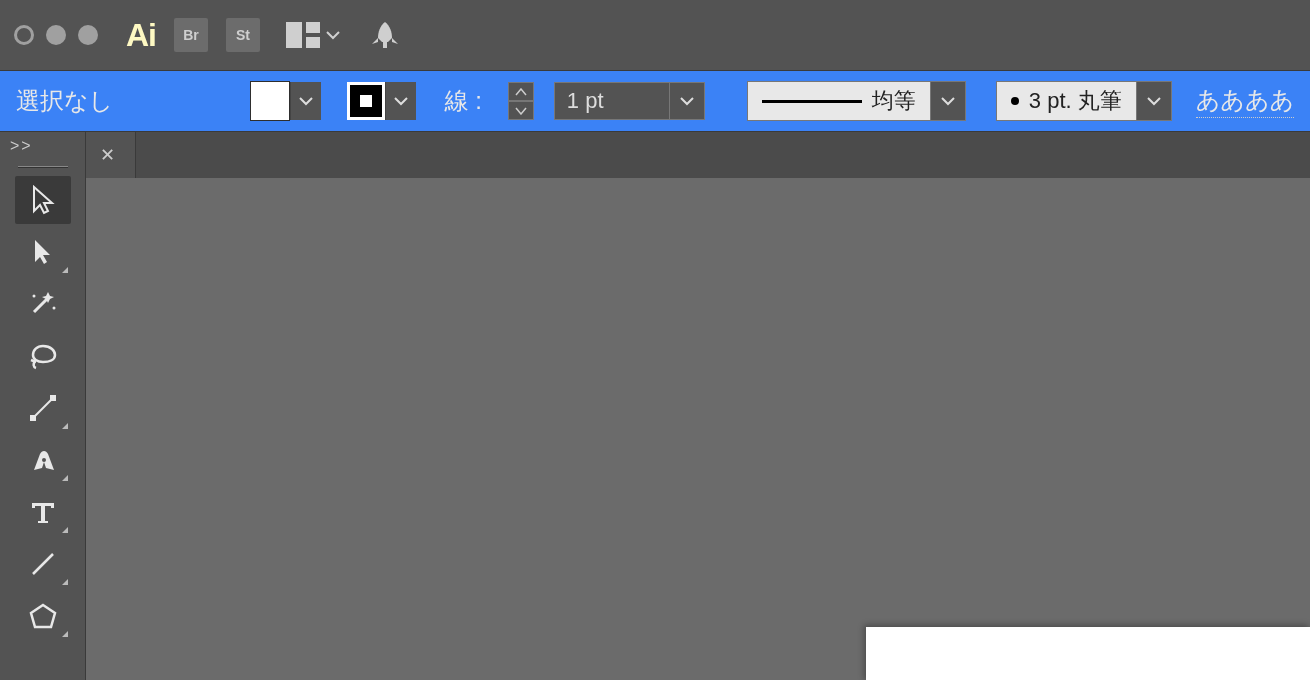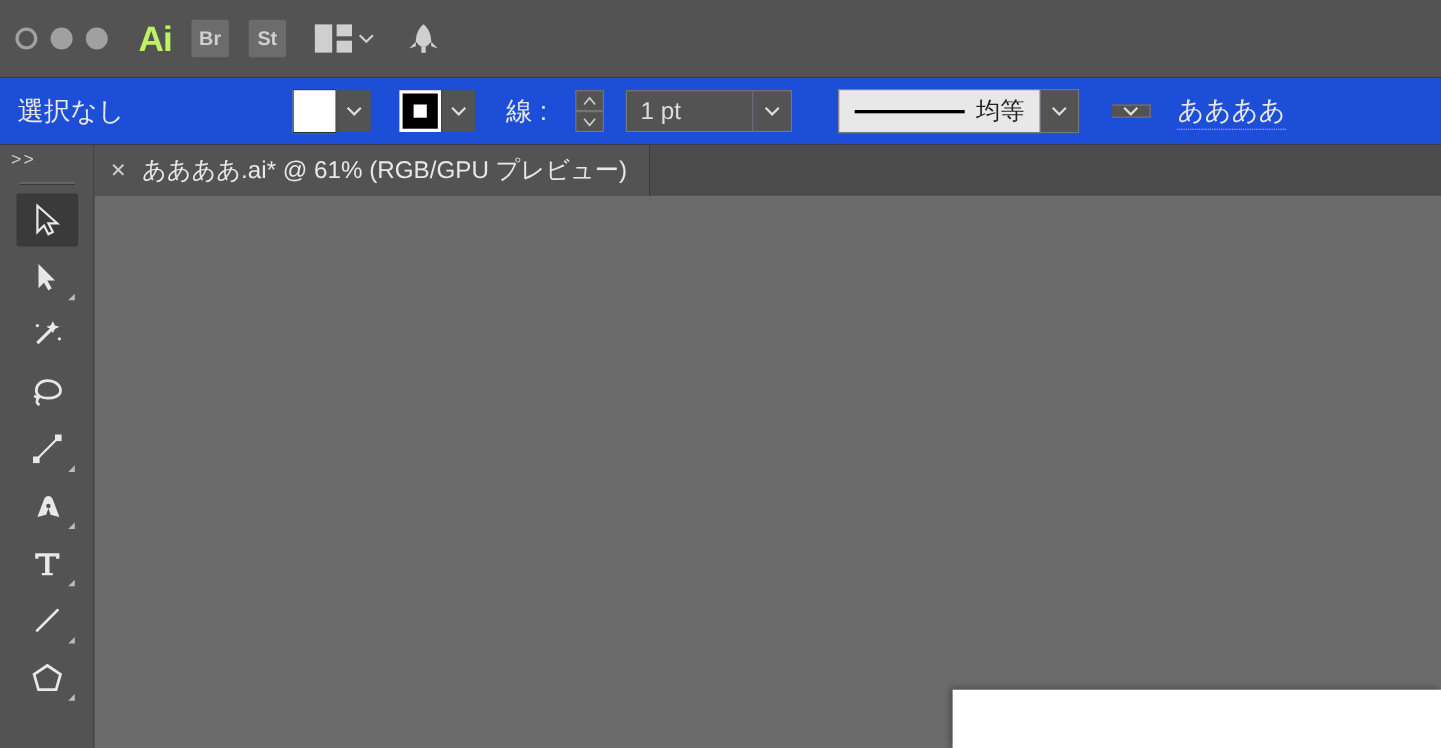--- a/index.html
+++ b/index.html
@@ -38,50 +38,50 @@
   }
   .tl.outlined {
     background: transparent;
     border: 3px solid #a0a0a0;
     width: 14px;
     height: 14px;
   }
   .ai-logo {
     font-size: 32px;
     font-weight: 600;
-    color: #bef264;
+    color: #fef9c3;
     margin-left: 10px;
     letter-spacing: -1px;
   }
   .top-app-btn {
     width: 34px;
     height: 34px;
     background: #6c6c6c;
     color: #cfcfcf;
     display: flex;
     align-items: center;
     justify-content: center;
     font-weight: bold;
-    font-size: 18px;
+    font-size: 14px;
     border-radius: 2px;
   }
   .top-icon {
     color: #cfcfcf;
     display:flex;
     align-items:center;
   }
   .chev {
     margin-left:6px;
   }
   svg { display:block; }
 
   
   .controlbar {
     height: 60px;
-    background: #1d4ed8;
+    background: #3b82f6;
     display:flex;
     align-items:center;
     padding: 0 16px;
     gap: 20px;
     border-bottom: 1px solid #3a3a3a;
     font-size: 22px;
     white-space: nowrap;
   }
   .selection-label {
     font-size: 24px;
@@ -333,20 +333,24 @@
       <span>均等</span>
     </div>
     <div class="dd-arrow">
       <svg width="14" height="10">
           <path d="M1 2 L7 8 L13 2" stroke="#ddd" stroke-width="2" fill="none"></path>
         </svg>
     </div>
   </div>
 
   <div style="display:flex;align-items:stretch;margin-left:10px">
+    <div class="brush-box">
+      <div class="dot"></div>
+      <span>3 pt. 丸筆</span>
+    </div>
     <div class="dd-arrow">
       <svg width="14" height="10">
           <path d="M1 2 L7 8 L13 2" stroke="#ddd" stroke-width="2" fill="none"></path>
         </svg>
     </div>
   </div>
 
   <div class="opacity-label">ああああ</div>
 </div>
 
@@ -424,18 +428,17 @@
         <polygon points="15,3 27,11 23,25 7,25 3,11" fill="none" stroke="#e8e8e8" stroke-width="2.5"></polygon>
       </svg>
       <div class="flyout"></div>
     </div>
   </div>
 
   <div class="canvas-area">
     <div class="tabrow">
       <div class="doc-tab">
         <span class="close">✕</span>
-        <span>ああああ.ai* @ 61% (RGB/GPU プレビュー)</span>
       </div>
     </div>
     <div class="artboard"></div>
   </div>
 </div>
 
 </body></html>

